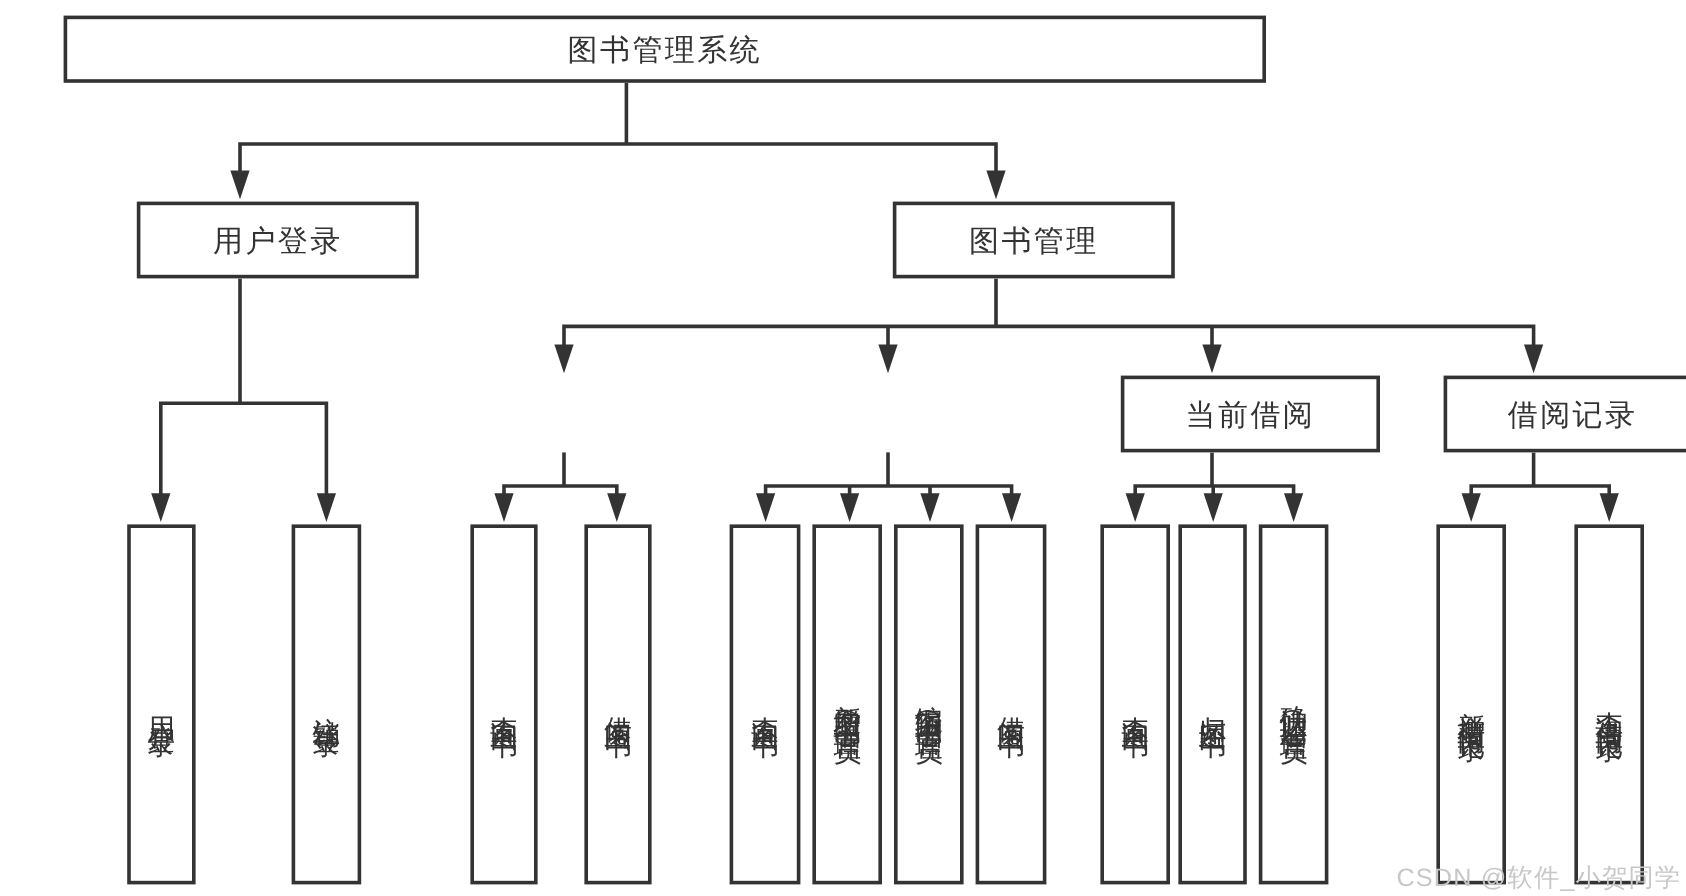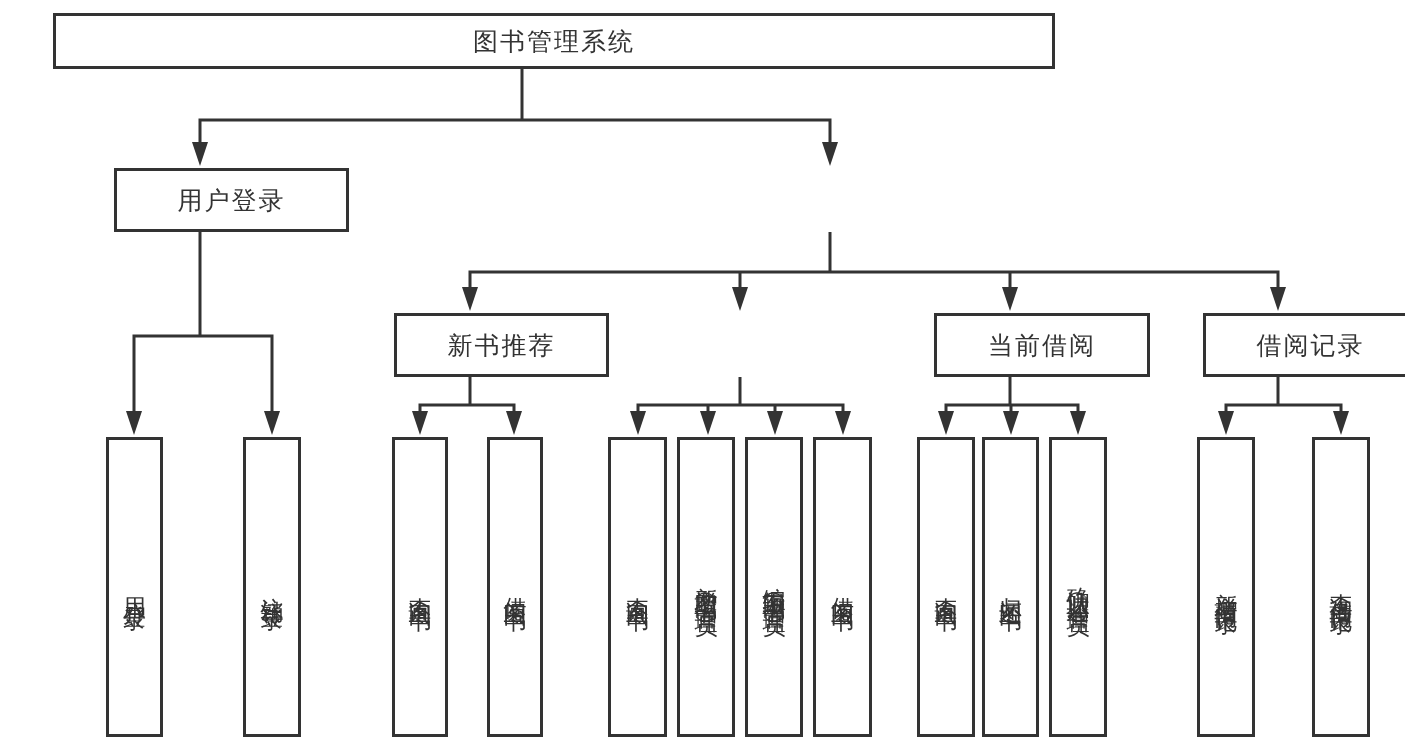--- a/index.html
+++ b/index.html
@@ -163,24 +163,24 @@
     </g>
   </svg>
 
   <div class="node node-h node-root">
     <span>图书管理系统</span>
   </div>
 
   <div class="node node-h node-l1a">
     <span>用户登录</span>
   </div>
-
-  <div class="node node-h node-g1">
-    <span>新书推荐</span>
-  </div>
+  <div class="node node-h node-l1b">
+    <span>图书管理</span>
+  </div>
+
   <div class="node node-h node-g3">
     <span>当前借阅</span>
   </div>
   <div class="node node-h node-g4">
     <span>借阅记录</span>
   </div>
 
   <div class="leaf leaf-a">
     <span>用户登录</span>
   </div>
@@ -218,14 +218,15 @@
     <span>确认归还（管理员）</span>
   </div>
 
   <div class="leaf leaf-l">
     <span>新增借阅记录</span>
   </div>
   <div class="leaf leaf-m">
     <span>查询借阅记录</span>
   </div>
 
+  <div class="watermark">CSDN @软件_小贺同学</div>
 
 </div>
 
 </body></html>

